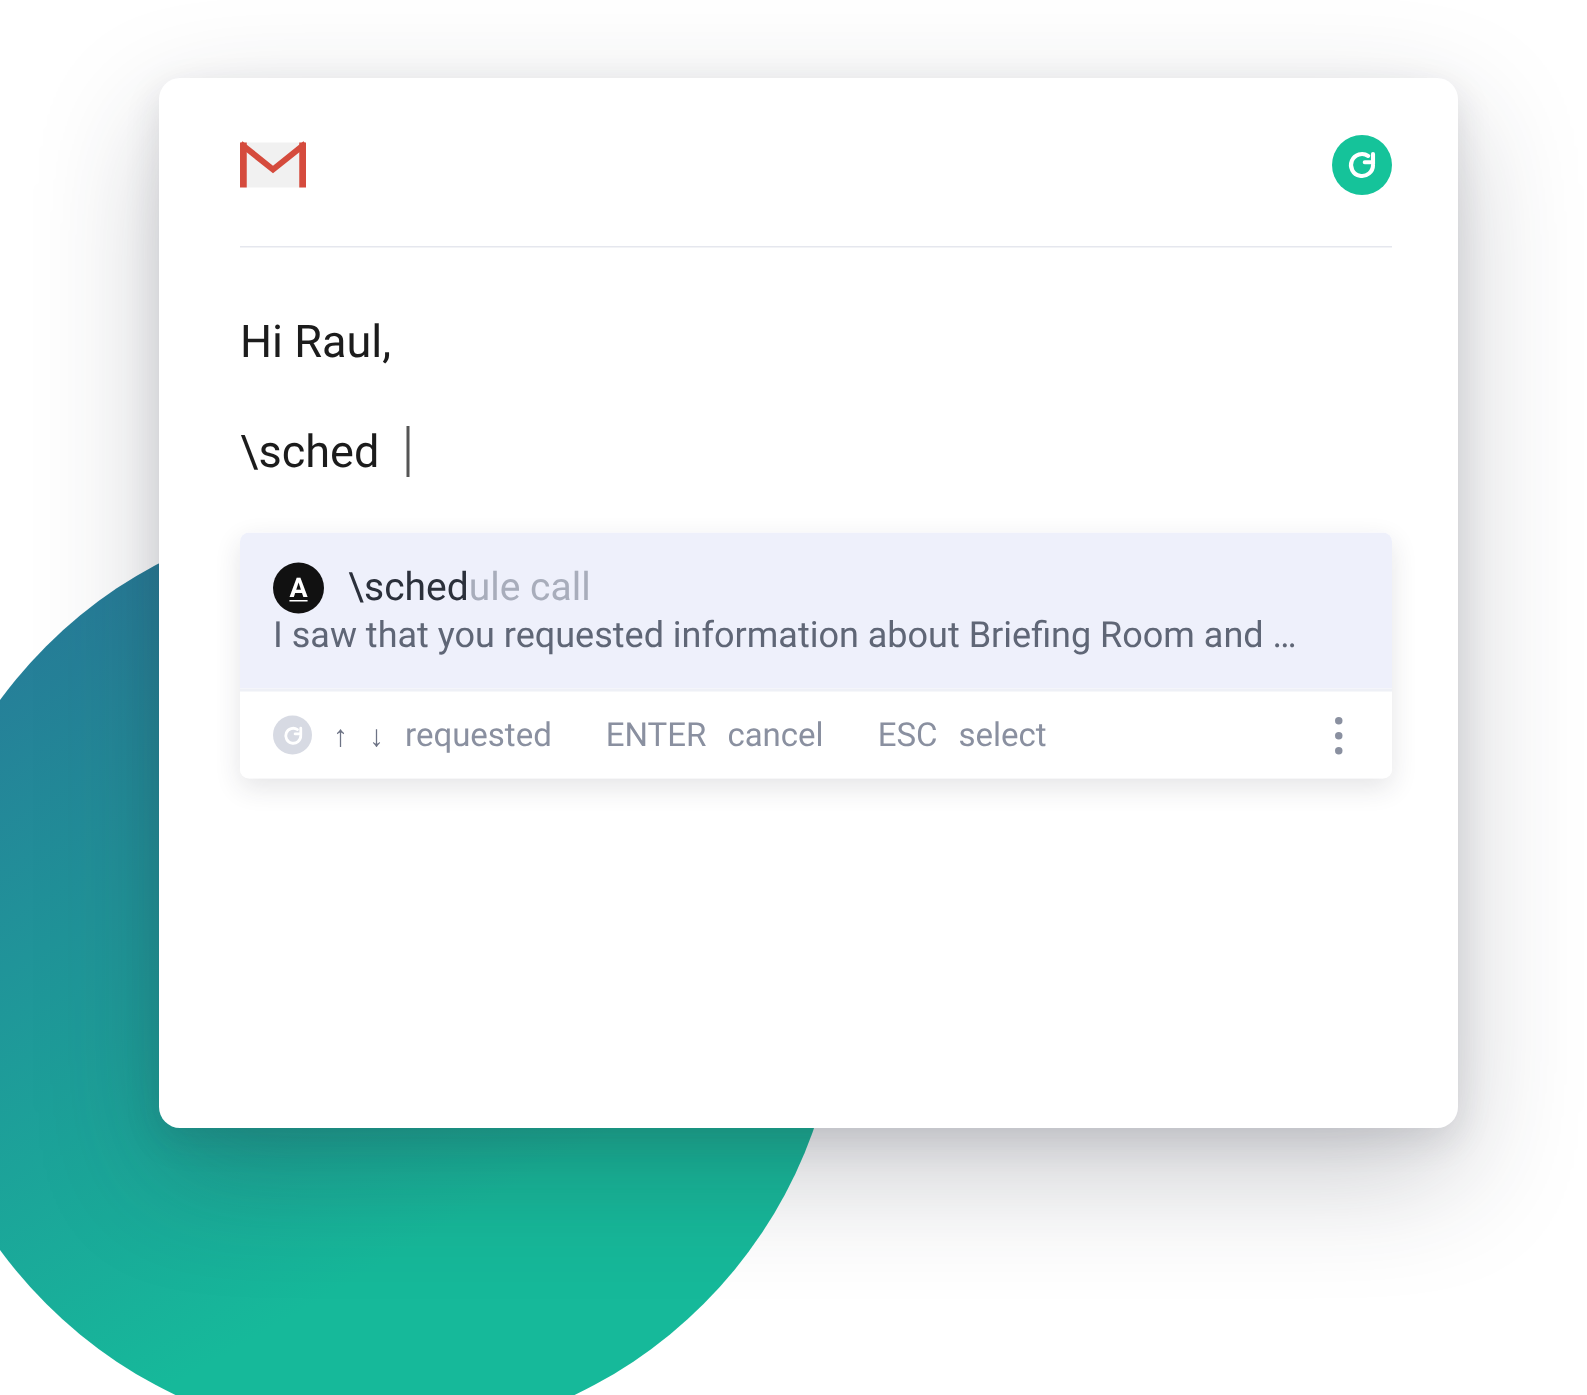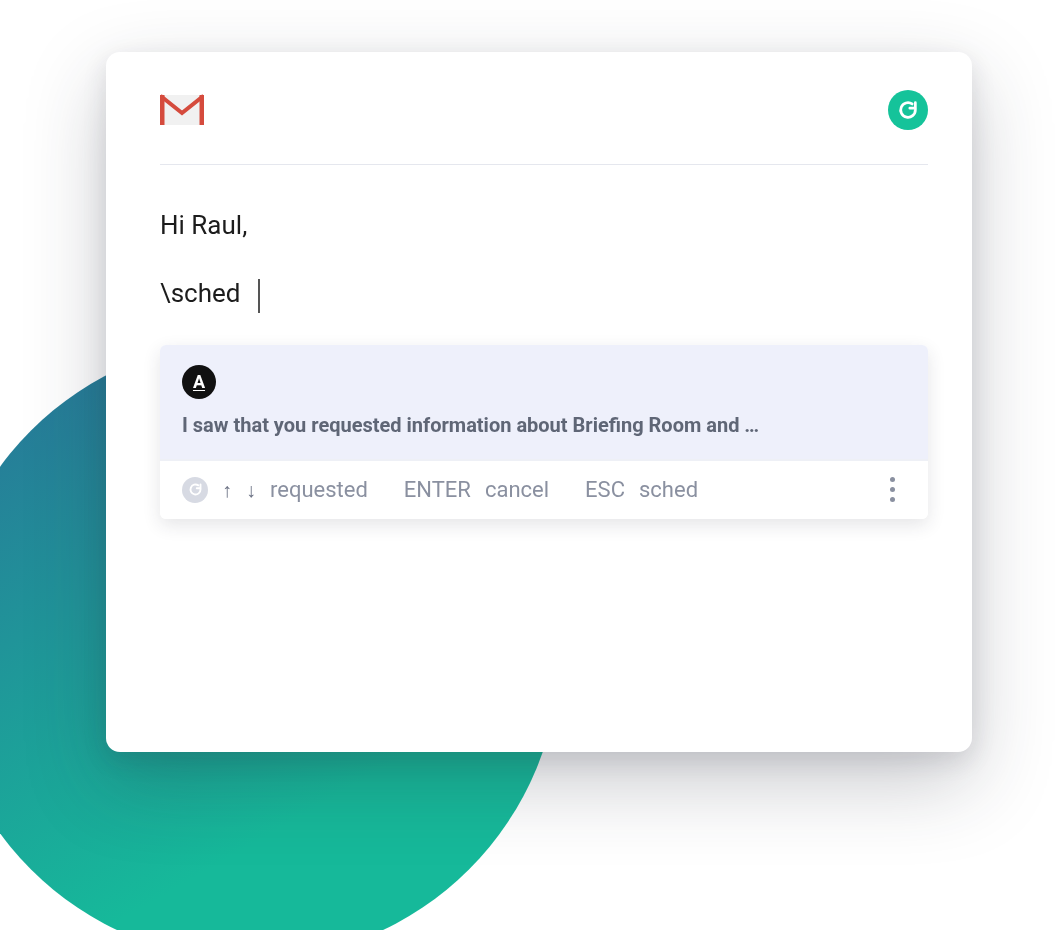--- a/index.html
+++ b/index.html
@@ -44,21 +44,21 @@
   .gmail-icon svg { width: 44px; height: 34px; display: block; }
   .grammarly-badge {
     width: 40px; height: 40px; border-radius: 50%;
     background: #15c39a;
     display: flex; align-items: center; justify-content: center;
     color: #fff;
   }
   .grammarly-badge svg { width: 22px; height: 22px; }
   .body-area { padding-top: 44px; }
   .line {
-    font-size: 26px;
+    font-size: 30px;
     color: #1c1c1c;
     line-height: 1.3;
     margin-bottom: 34px;
     display: flex;
     gap: 4px;
   }
   .cursor {
     display: inline-block;
     width: 2px;
     height: 34px;
@@ -89,26 +89,24 @@
     color: #fff;
     display: flex; align-items: center; justify-content: center;
     font-weight: 700;
     font-size: 18px;
     flex-shrink: 0;
   }
   .a-icon span { text-decoration: underline; text-underline-offset: 2px; }
   .sugg-typed { color: #2b303b; }
   .sugg-rest { color: #a8adbb; }
   .suggestion-preview {
-    margin-top: 14px;
     color: #5f6676;
-    font-size: 20px;
+    font-size: 24px;
     white-space: nowrap;
     overflow: hidden;
-    font-weight: bold;
   }
   .hint-bar {
     background: #ffffff;
     padding: 16px 22px;
     display: flex;
     align-items: center;
     gap: 14px;
     color: #8a90a0;
     font-size: 22px;
     border-top: 2px solid #eef0f6;
@@ -163,41 +161,44 @@
     <div class="line">
       <span>\sched</span>
       <span class="cursor"></span>
     </div>
 
     <div class="suggestion-panel">
       <div class="suggestion-item">
         <div class="suggestion-title">
           <div class="a-icon">
             <span>A</span>
+          </div>
+          <div>
+            <span class="sugg-typed">\sched</span><span class="sugg-rest">ule call</span>
           </div>
         </div>
         <div class="suggestion-preview">I saw that you requested information about Briefing Room and …</div>
       </div>
 
       <div class="hint-bar">
         <div class="g-small">
           <svg viewBox="0 0 24 24" fill="none" stroke="#ffffff" stroke-width="3" stroke-linecap="round">
             <path d="M20 12a8 8 0 1 1-3.5-6.6"></path>
             <polyline points="20 4 20 10 14 10" fill="none"></polyline>
           </svg>
         </div>
         <span class="arrow">↑</span>
         <span class="arrow">↓</span>
         <span>requested</span>
         <span style="width:8px"></span>
         <span>ENTER</span>
         <span>cancel</span>
         <span style="width:8px"></span>
         <span>ESC</span>
-        <span>sched</span>
+        <span>select</span>
         <span class="spacer"></span>
         <div class="more-dots">
           <span></span>
             <span></span>
             <span></span>
         </div>
       </div>
     </div>
   </div>
 

